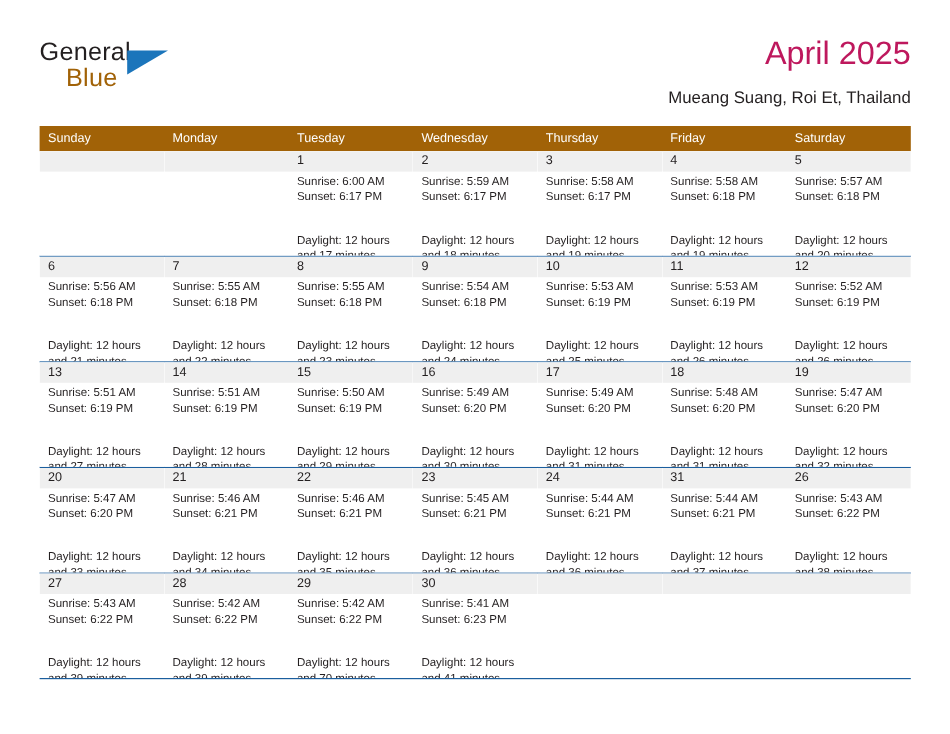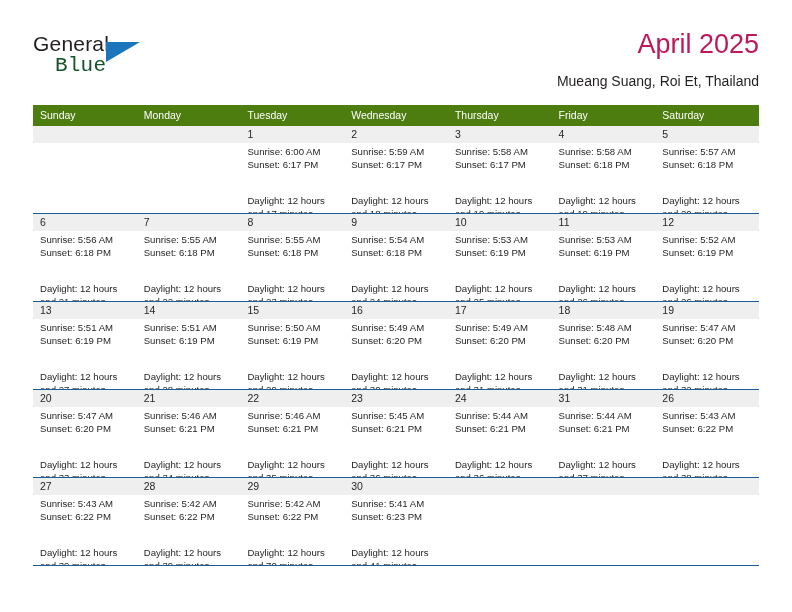--- a/index.html
+++ b/index.html
@@ -46,22 +46,22 @@
     letter-spacing: 0.2px;
     color: #231f20;
     font-family: "Liberation Sans", sans-serif;
   }
   .brand-blue {
     position: absolute;
     left: 22px;
     top: 22px;
     font-size: 21px;
     letter-spacing: 0.2px;
-    color: #14532d;
-    font-family: Liberation Mono, monospace;
+    color: #a16207;
+    font-family: Liberation Sans, sans-serif;
   }
   .brand-flag {
     position: absolute;
     left: 73px;
     top: 10px;
     width: 0;
     height: 0;
     border-left: 34px solid #1b75bb;
     border-bottom: 20px solid transparent;
   }
@@ -91,21 +91,21 @@
   
   .calendar {
     position: absolute;
     left: 33px;
     top: 105px;
     width: 726px;
   }
 
   .weekday-row {
     display: flex;
-    background: #4d7c0f;
+    background: #a16207;
     height: 21px;
   }
   .weekday {
     flex: 1 1 0;
     color: #ffffff;
     font-size: 10.5px;
     line-height: 21px;
     padding-left: 7px;
     box-sizing: border-box;
     overflow: hidden;

